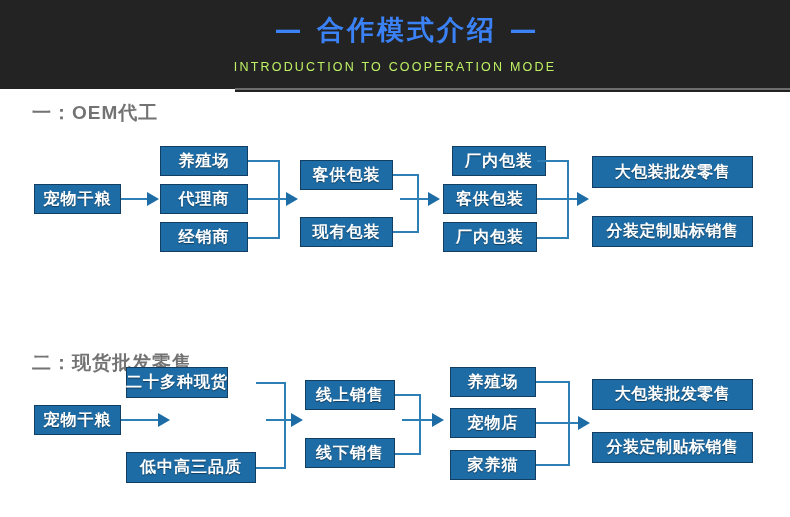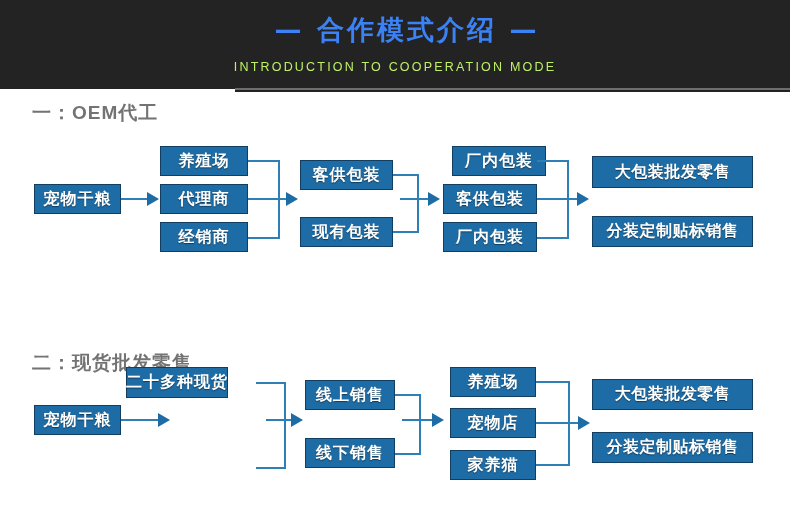--- a/index.html
+++ b/index.html
@@ -134,20 +134,21 @@
   <div class="box wide" style="left:592px;top:216px;width:161px;height:31px;font-size:16px;">分装定制贴标销售</div>
 
   <div class="sec-heading" style="left:32px;top:318px;margin-top:32px;">二：现货批发零售</div>
 
   <div class="box" style="left:34px;top:405px;width:87px;height:30px;font-size:16px;">宠物干粮</div>
 
   <div class="ln h" style="left:121px;top:419px;width:40px;"></div>
   <div class="arrow" style="left:158px;top:413px;"></div>
 
   <div class="box" style="left:126px;top:367px;width:102px;height:31px;font-size:16px;">二十多种现货</div>
+  <div class="box" style="left:126px;top:452px;width:130px;height:31px;font-size:16px;">低中高三品质</div>
 
   <div class="ln h" style="left:256px;top:382px;width:30px;"></div>
   <div class="ln h" style="left:256px;top:467px;width:30px;"></div>
   <div class="ln v" style="left:284px;top:382px;height:87px;"></div>
   <div class="ln h" style="left:266px;top:419px;width:27px;"></div>
   <div class="arrow" style="left:291px;top:413px;"></div>
 
   <div class="box" style="left:305px;top:438px;width:90px;height:30px;font-size:16px;">线下销售</div>
   <div class="box" style="left:305px;top:380px;width:90px;height:30px;font-size:16px;">线上销售</div>
 

